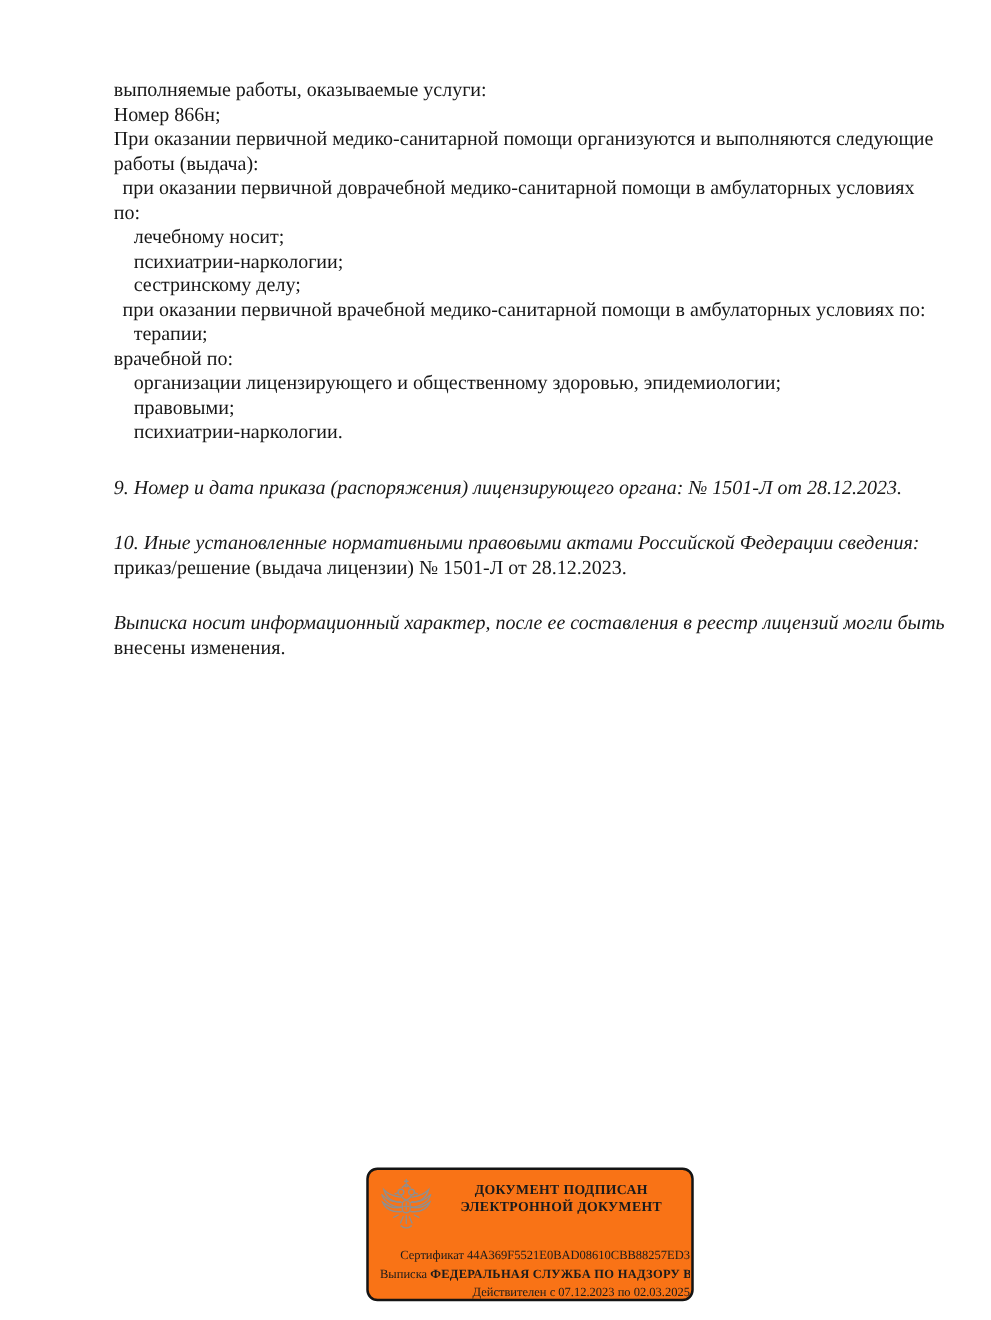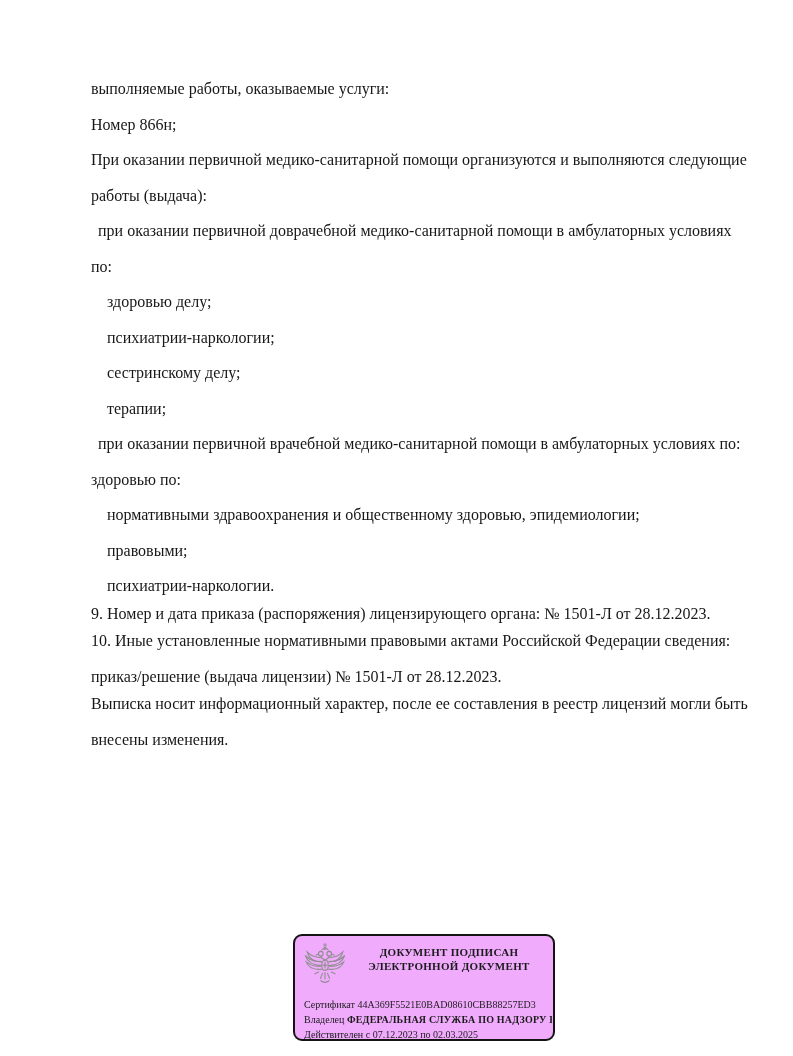--- a/index.html
+++ b/index.html
@@ -17,36 +17,36 @@
     overflow: hidden;
   }
   .text-block {
     position: absolute;
     left: 91px;
     top: 63px;
     width: 700px;
     font-size: 16px;
     line-height: 19.5px;
   }
-  .line { white-space: nowrap; margin-top: 16px; }
+  .line { white-space: nowrap; }
   .indent-1 { padding-left: 7px; }
   .indent-2 { padding-left: 16px; }
-  .gap { margin-top: 8px; }
+  .gap { margin-top: 25px; font-style: italic; }
 
   
   .stamp {
     position: absolute;
     left: 293px;
     top: 934px;
     width: 262px;
     height: 107px;
     box-sizing: border-box;
     border: 2px solid #141414;
     border-radius: 9px;
-    background: #f0abfc;
+    background: #f97316;
   }
   .emblem {
     position: absolute;
     left: 8px;
     top: 5px;
     width: 44px;
     height: 51px;
   }
   .stamp-title {
     position: absolute;
@@ -62,42 +62,42 @@
   }
   .stamp-lines {
     position: absolute;
     left: 9px;
     right: 1px;
     top: 61px;
     font-size: 10px;
     line-height: 15.2px;
     color: #1b1b1b;
   }
-  .stamp-line { white-space: nowrap; overflow: hidden; }
+  .stamp-line { white-space: nowrap; overflow: hidden; text-align: right; }
   .owner-value { font-weight: 700; letter-spacing: 0.2px; }
 </style>
 </head>
 <body>
 
 <div class="page" style="color: rgb(23, 23, 23); background: rgb(255, 255, 255);">
 
   <div class="text-block" id="lines-container">
       <div class="line indent-0">выполняемые работы, оказываемые услуги:</div>
       <div class="line indent-0">Номер 866н;</div>
       <div class="line indent-0">При оказании первичной медико-санитарной помощи организуются и выполняются следующие</div>
       <div class="line indent-0">работы (выдача):</div>
       <div class="line indent-1">при оказании первичной доврачебной медико-санитарной помощи в амбулаторных условиях</div>
       <div class="line indent-0">по:</div>
-      <div class="line indent-2">здоровью делу;</div>
+      <div class="line indent-2">лечебному носит;</div>
       <div class="line indent-2">психиатрии-наркологии;</div>
       <div class="line indent-2">сестринскому делу;</div>
+      <div class="line indent-1">при оказании первичной врачебной медико-санитарной помощи в амбулаторных условиях по:</div>
       <div class="line indent-2">терапии;</div>
-      <div class="line indent-1">при оказании первичной врачебной медико-санитарной помощи в амбулаторных условиях по:</div>
-      <div class="line indent-0">здоровью по:</div>
-      <div class="line indent-2">нормативными здравоохранения и общественному здоровью, эпидемиологии;</div>
+      <div class="line indent-0">врачебной по:</div>
+      <div class="line indent-2">организации лицензирующего и общественному здоровью, эпидемиологии;</div>
       <div class="line indent-2">правовыми;</div>
       <div class="line indent-2">психиатрии-наркологии.</div>
       <div class="line indent-0 gap">9. Номер и дата приказа (распоряжения) лицензирующего органа: № 1501-Л от 28.12.2023.</div>
       <div class="line indent-0 gap">10. Иные установленные нормативными правовыми актами Российской Федерации сведения:</div>
       <div class="line indent-0">приказ/решение (выдача лицензии) № 1501-Л от 28.12.2023.</div>
       <div class="line indent-0 gap">Выписка носит информационный характер, после ее составления в реестр лицензий могли быть</div>
       <div class="line indent-0">внесены изменения.</div>
     </div>
 
   <div class="stamp" style="border-color: rgb(20, 20, 20);">
@@ -135,18 +135,18 @@
       </svg>
     </span>
 
     <div class="stamp-title">
       <div>ДОКУМЕНТ ПОДПИСАН</div>
       <div>ЭЛЕКТРОННОЙ ДОКУМЕНТ</div>
     </div>
 
     <div class="stamp-lines">
       <div class="stamp-line"><span>Сертификат</span>&nbsp;<span>44A369F5521E0BAD08610CBB88257ED3</span></div>
-      <div class="stamp-line"><span>Владелец</span>&nbsp;<span class="owner-value">ФЕДЕРАЛЬНАЯ СЛУЖБА ПО НАДЗОРУ В С</span></div>
+      <div class="stamp-line"><span>Выписка</span>&nbsp;<span class="owner-value">ФЕДЕРАЛЬНАЯ СЛУЖБА ПО НАДЗОРУ В С</span></div>
       <div class="stamp-line">Действителен с 07.12.2023 по 02.03.2025</div>
     </div>
   </div>
 
 </div>
 
 </body></html>

